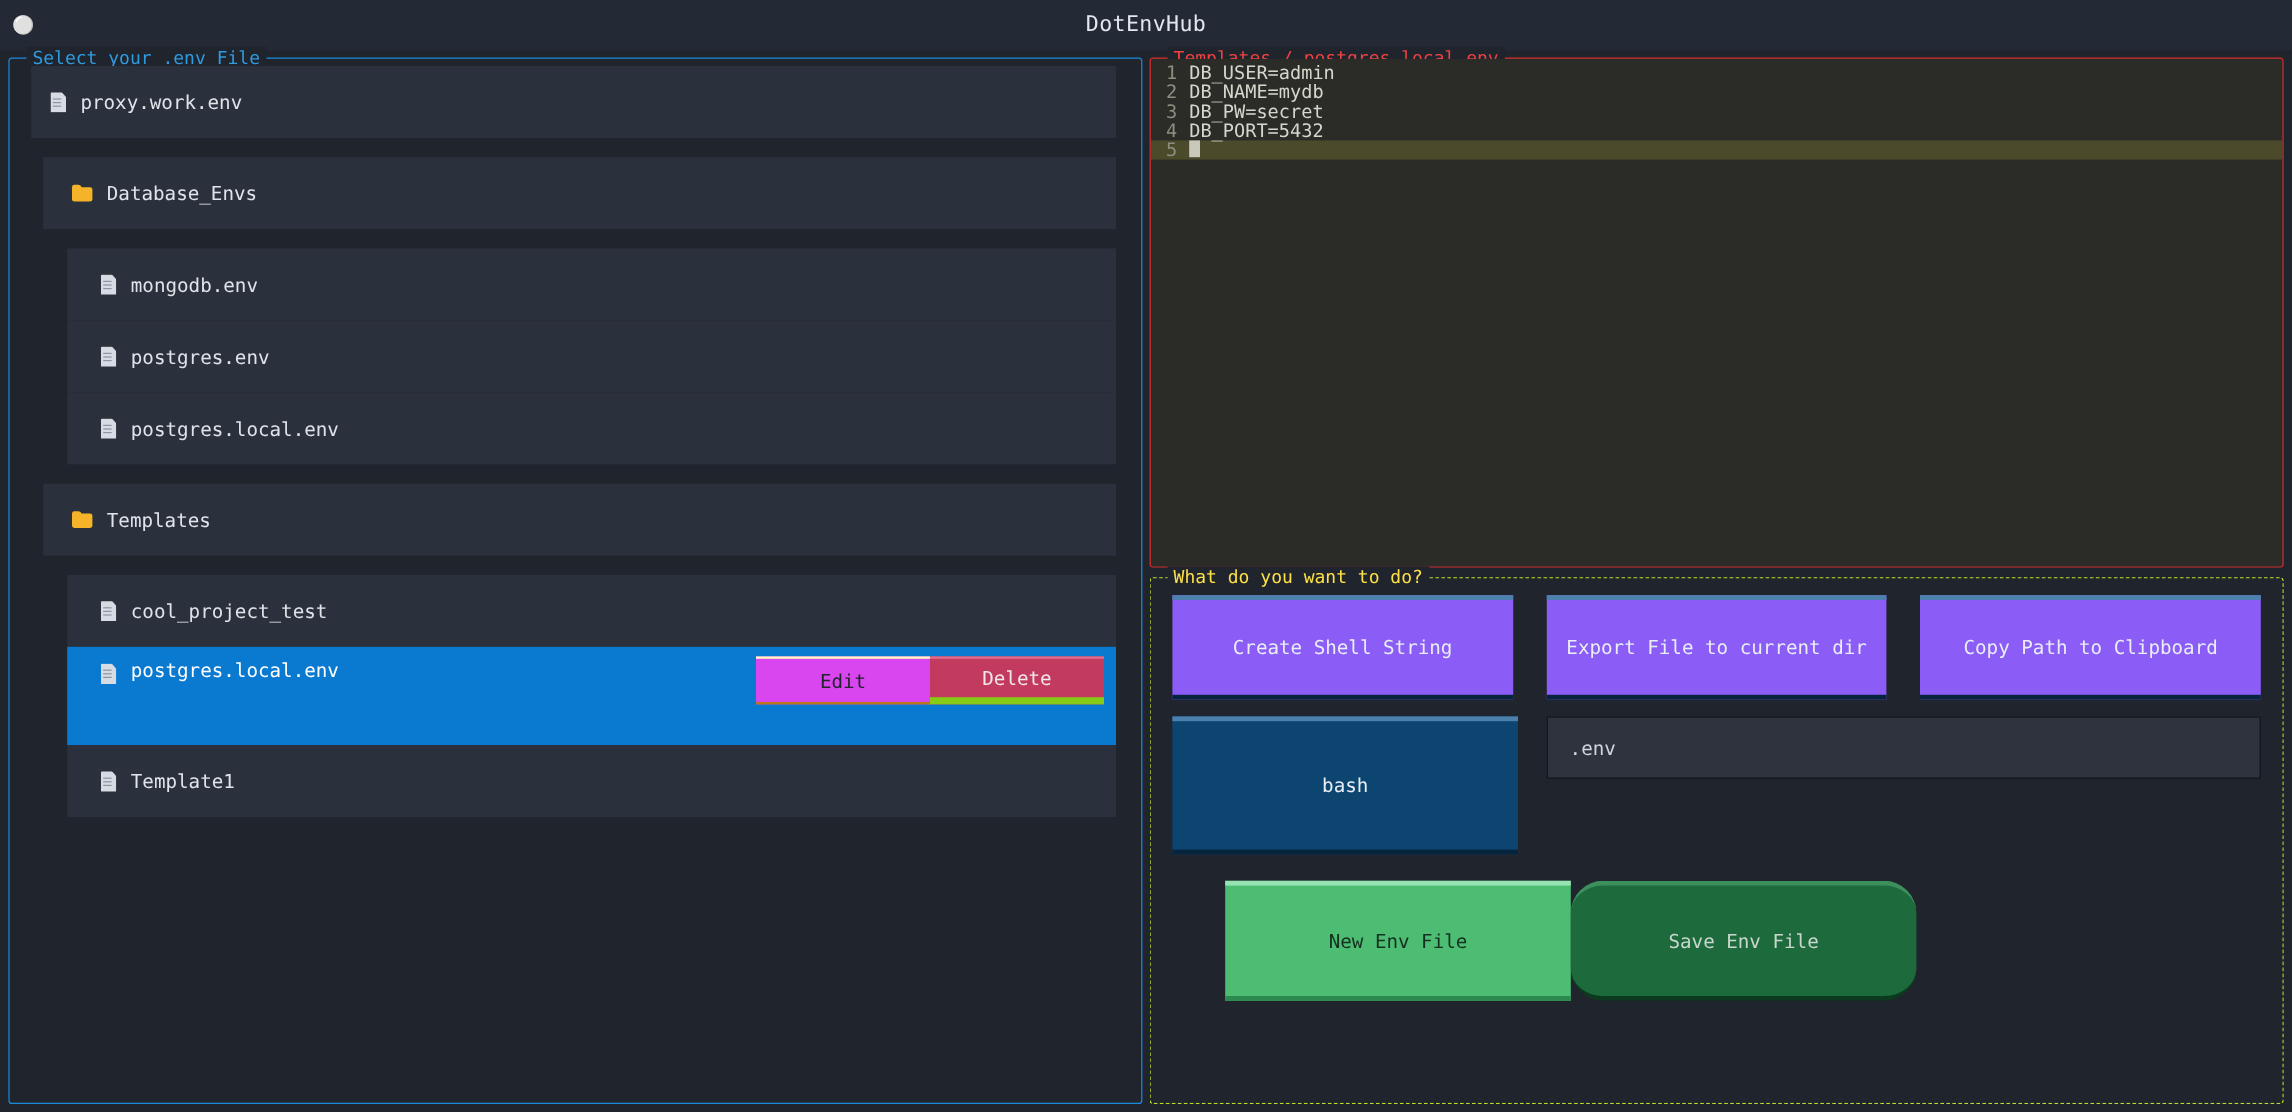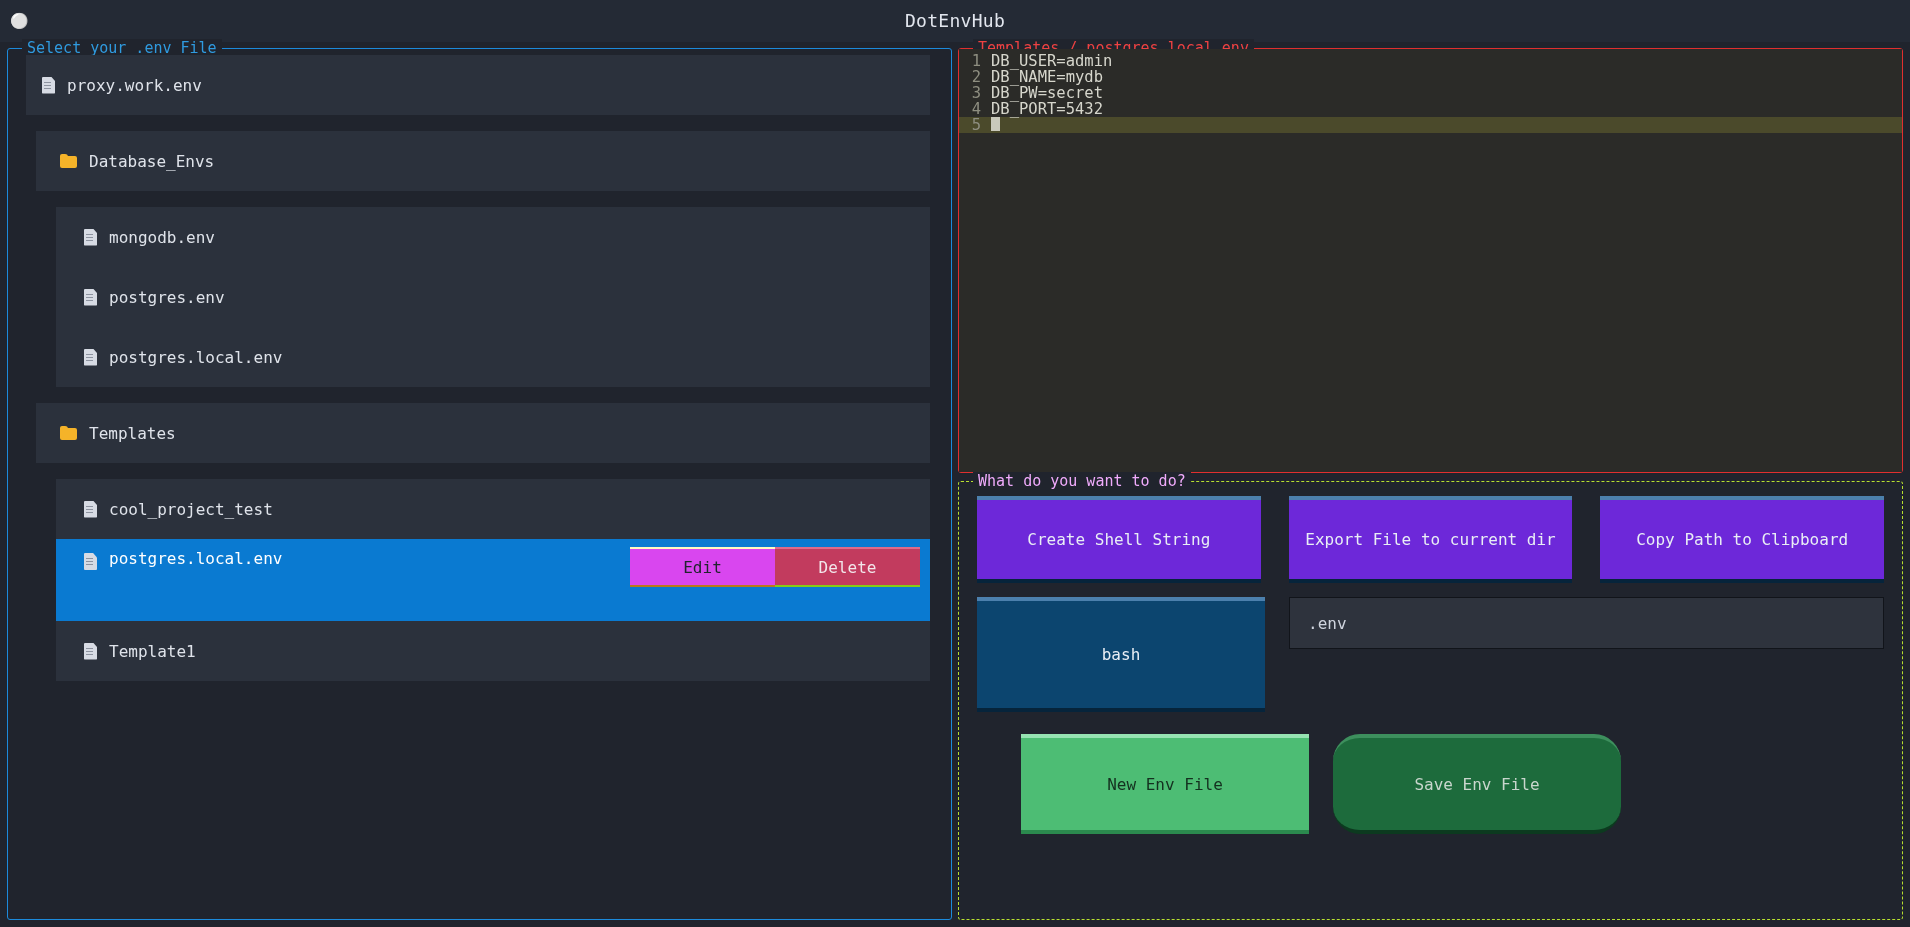--- a/index.html
+++ b/index.html
@@ -44,21 +44,21 @@
   
   #editor-panel { left: 958px; top: 48px; width: 945px; height: 425px;
                   border-color: #e02f2f; border-radius: 3px;
                   background: #2b2b28; }
   #editor-panel > .panel-legend { color: #ef4242; background:#20242d; }
 
   
   #actions-panel { left: 958px; top: 481px; width: 945px; height: 439px;
                    border-color: #b8e02f; border-radius: 3px;
                    border-style: dashed; }
-  #actions-panel > .panel-legend { color: #f0abfc; }
+  #actions-panel > .panel-legend { color: #fde047; }
 
   
   .tree { position: absolute; left: 0; top: 0; right: 0; bottom: 0; padding: 6px 0 0 0; }
   .tree-row {
     display: flex; align-items: center;
     background: #2b313c; color: #dfe3ea;
     font-size: 16px; height: 60px;
   }
   .tree-row.spacer { background: transparent; }
   .tree-row .glyph { flex: 0 0 auto; margin-right: 12px; display: inline-block; }
@@ -86,35 +86,35 @@
     background:#f5b329; border-radius: 2px 3px 0 0;
   }
 
   .row-actions { margin-left: auto; display: flex; height: 44px; align-items: center; padding-right: 10px; }
   .tiny-btn {
     height: 40px; min-width: 145px; display: flex; align-items: center; justify-content: center;
     font-size: 16px; cursor: pointer; border: none;
     font-family: inherit;
   }
   .btn-edit { background: #d946ef; color: #20242d; border-top: 2px solid #fef9c3; border-bottom: 2px solid #b9791a; }
-  .btn-delete { background: #c23b5e; color: #f2e6ea; border-top: 2px solid #e06b8a; border-bottom: 2px solid #84cc16; }
+  .btn-delete { background: #c23b5e; color: #f2e6ea; border-top: 2px solid #e06b8a; border-bottom: 6px solid #84cc16; }
 
   
   .editor { position: absolute; inset: 0; background: #2b2b28; padding: 4px 0 0 0; font-size: 15.5px; }
   .code-line { display: flex; height: 16px; line-height: 16px; white-space: pre; }
   .code-line.active { background: #4b4a2b; }
   .ln { width: 32px; text-align: right; color: #8e8e80; flex: 0 0 32px; padding-right: 10px; }
   .code-text { color: #d6d6cc; }
   .caret { display: inline-block; width: 9px; height: 14px; background: #c9c9bb; vertical-align: -2px; }
 
   
   .actions { position: absolute; inset: 0; padding: 14px 18px; }
   .btn-row { display: flex; gap: 28px; }
   .big-btn {
-    flex: 1 1 0; height: 87px; background: #6d28d9; color: #e9eef5;
+    flex: 1 1 0; height: 87px; background: #8b5cf6; color: #e9eef5;
     display: flex; align-items: center; justify-content: center;
     font-size: 16px; font-family: inherit; cursor: pointer;
     border: none; border-top: 4px solid #4c80ad; border-bottom: 4px solid #06243b;
   }
   .sublabels { display: flex; margin-top: 14px; }
   .sublabel { color: #dfe3ea; font-size: 16px; text-align: center; }
   .sublabel.shell { flex: 0 0 288px; }
   .sublabel.fname { flex: 1 1 auto; }
   .mid-row { display: flex; gap: 24px; margin-top: 14px; }
   .shell-btn {
@@ -122,21 +122,21 @@
     display: flex; align-items: center; justify-content: center;
     font-size: 16px; font-family: inherit; cursor: pointer;
     border: none; border-top: 4px solid #4c80ad; border-bottom: 4px solid #06243b;
   }
   .fname-wrap { flex: 1 1 auto; }
   .fname-input {
     width: 100%; height: 52px; background: #2e333d; color: #cfd4de;
     border: 1px solid #11141a; font-family: inherit; font-size: 16px;
     padding: 0 18px; outline: none;
   }
-  .green-row { display: flex; gap: 24px; margin-top: 22px; padding-left: 44px; }
+  .green-row { display: flex; margin-top: 22px; padding-left: 44px; }
   .green-btn {
     flex: 0 0 288px; height: 100px;
     display: flex; align-items: center; justify-content: center;
     font-size: 16px; font-family: inherit; cursor: pointer; border: none;
   }
   .green-new { background: #4dbd74; color: #14301f; border-top: 4px solid #96e3b2; border-bottom: 4px solid #2b8a4e; }
   .green-save { background: #1d6b3c; color: #c9d6cd; border-top: 4px solid #3d8f5d; border-bottom: 4px solid #0c3a1f; border-radius: 27px; }
 </style>
 </head>
 <body>

